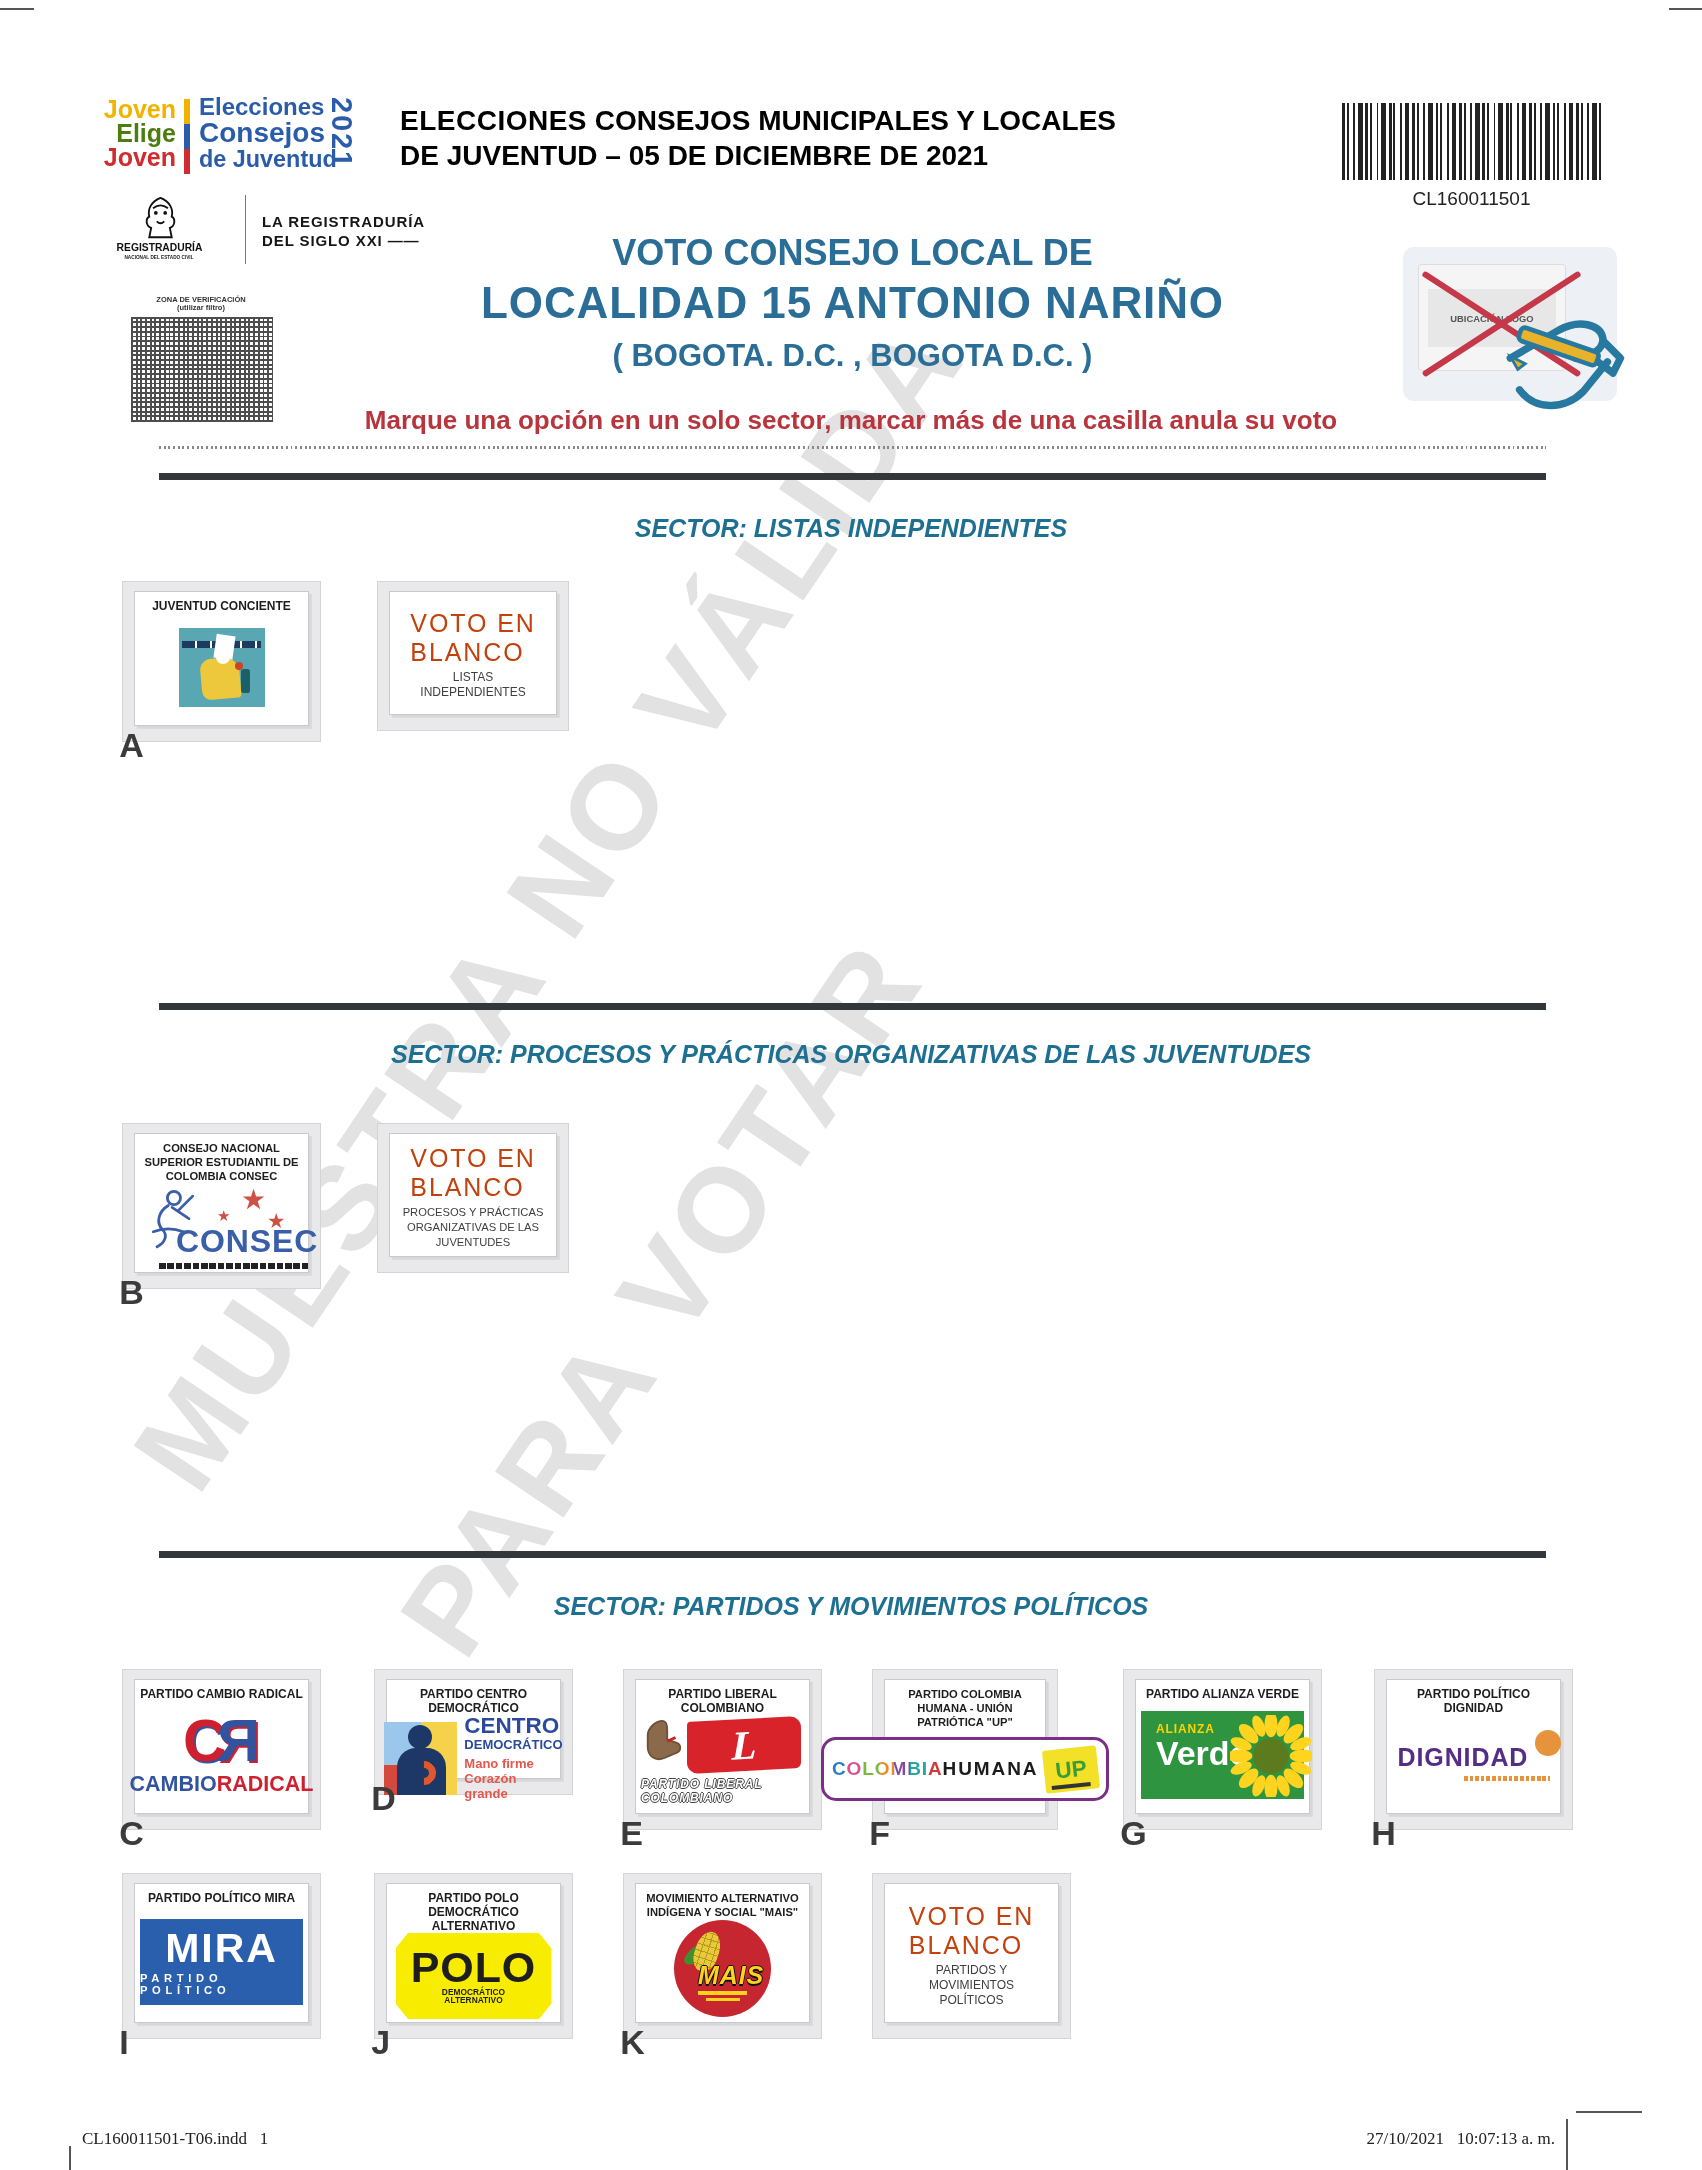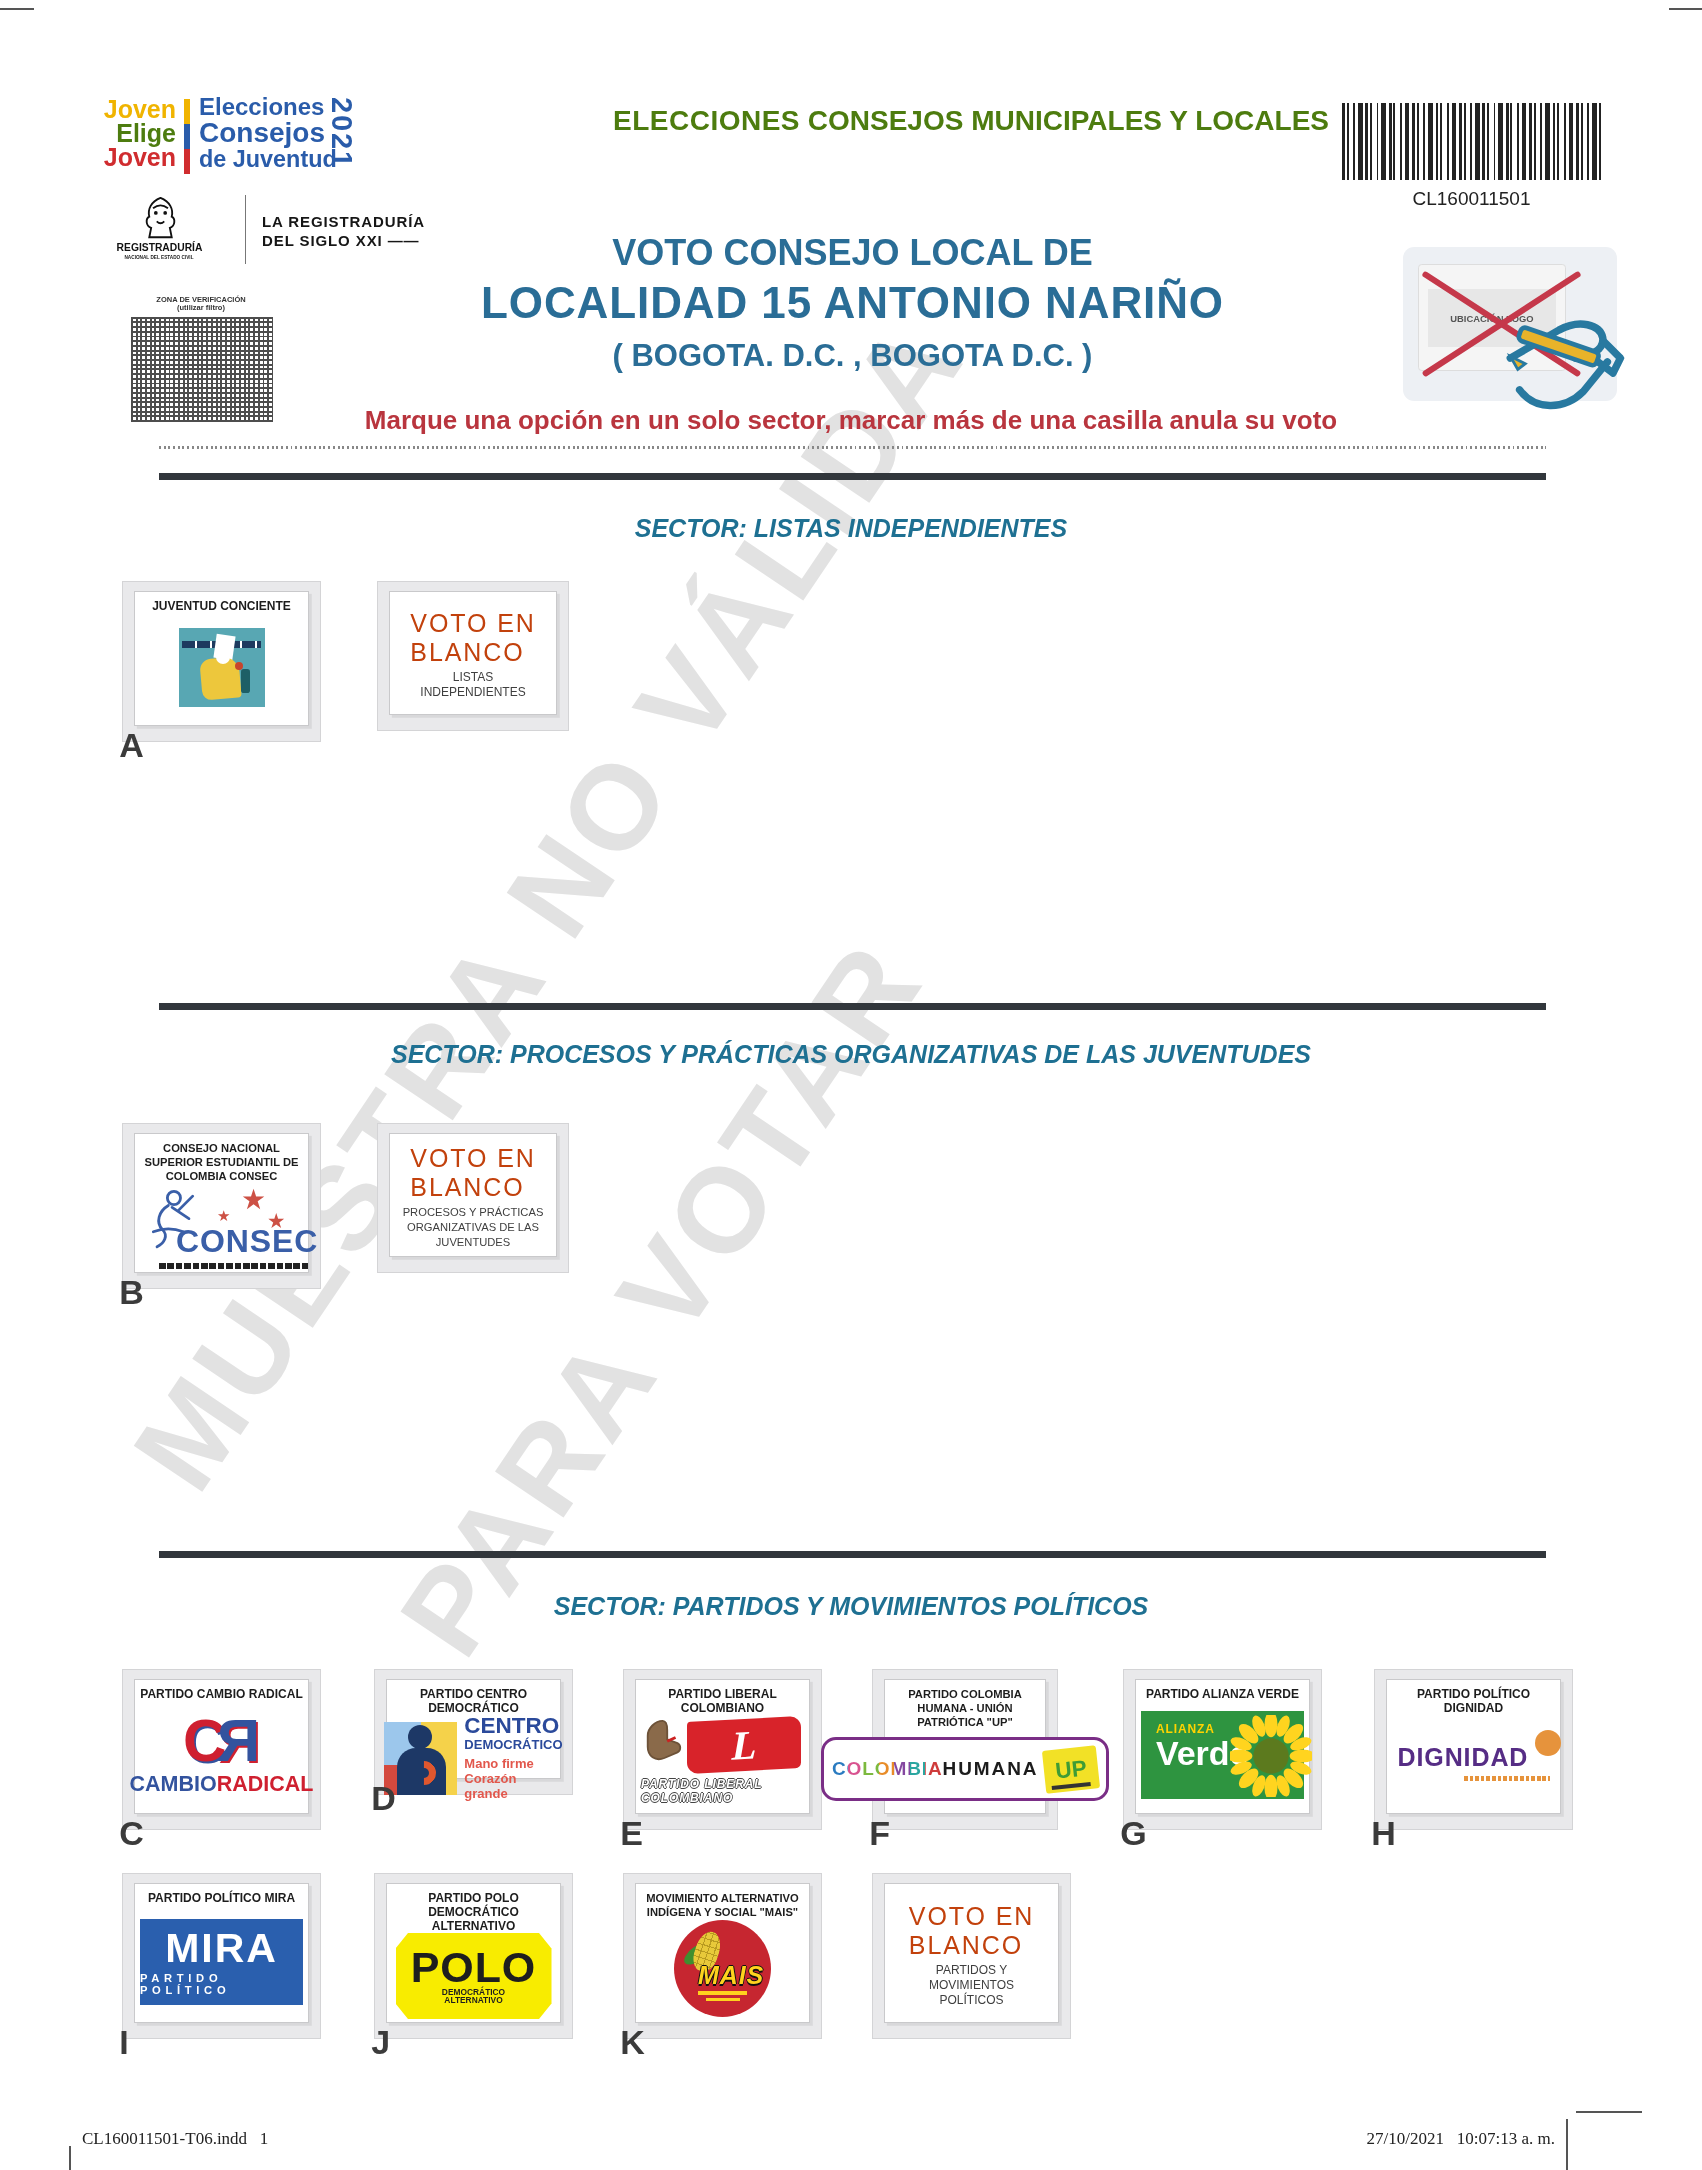--- a/index.html
+++ b/index.html
@@ -29,22 +29,22 @@
   .reg-emblem { position:absolute; left:139px; top:195px; }
   .reg-name { position:absolute; left:94px; top:242px; width:131px; text-align:center;
               font-size:10.3px; font-weight:bold; color:#111; letter-spacing:0px; }
   .reg-sub  { position:absolute; left:97px; top:255px; width:124px; text-align:center;
               font-size:4.7px; font-weight:bold; color:#222; }
   .reg-div { position:absolute; left:245px; top:195px; width:0.9px; height:69px; background:#777; }
   .reg-slogan { position:absolute; left:262px; top:212px; font-weight:bold; font-size:15px;
                 color:#161616; line-height:19px; letter-spacing:0.9px; }
 
   
-  .top-title { position:absolute; left:411px; top:103px; width:918px; text-align:right;
-               color:#4d7c0f; font-size:28px; line-height:35px; font-weight:bold; }
+  .top-title { position:absolute; left:400px; top:103px; width:918px; text-align:left;
+               color:#000000; font-size:28px; line-height:35px; font-weight:bold; }
 
   
   .barcode { position:absolute; left:1342px; top:103px; width:259px; }
   .bars { height:77px; background:
       repeating-linear-gradient(90deg,#222 0 2.8px,#fff 2.8px 4.7px,#222 4.7px 6.6px,#fff 6.6px 11.2px,#222 11.2px 13px,#fff 13px 16px,#222 16px 20.6px,#fff 20.6px 23.4px); }
   .barcode-text { text-align:center; font-size:19px; color:#222; margin-top:7.5px; }
 
   
   .heading { position:absolute; left:234px; top:230px; width:1237px; text-align:center; color:#2a6d96; font-weight:bold; }
   .heading .h1 { font-size:36px; line-height:45px; }
@@ -250,20 +250,21 @@
     <div class="reg-div"></div>
     <div class="reg-slogan">
       <div>LA REGISTRADURÍA</div>
       <div>DEL SIGLO XXI ——</div>
     </div>
 
     <div class="top-title">
       <div>
         <span style="letter-spacing:0.5px;">ELECCIONES</span><span> CONSEJOS MUNICIPALES Y LOCALES</span>
       </div>
+      <div>DE JUVENTUD – 05 DE DICIEMBRE DE 2021</div>
     </div>
 
     <div class="barcode">
       <div class="bars"></div>
       <div class="barcode-text">CL160011501</div>
     </div>
 
     <div class="heading">
       <div class="h1">VOTO CONSEJO LOCAL DE</div>
       <div class="h2">LOCALIDAD 15 ANTONIO NARIÑO</div>

